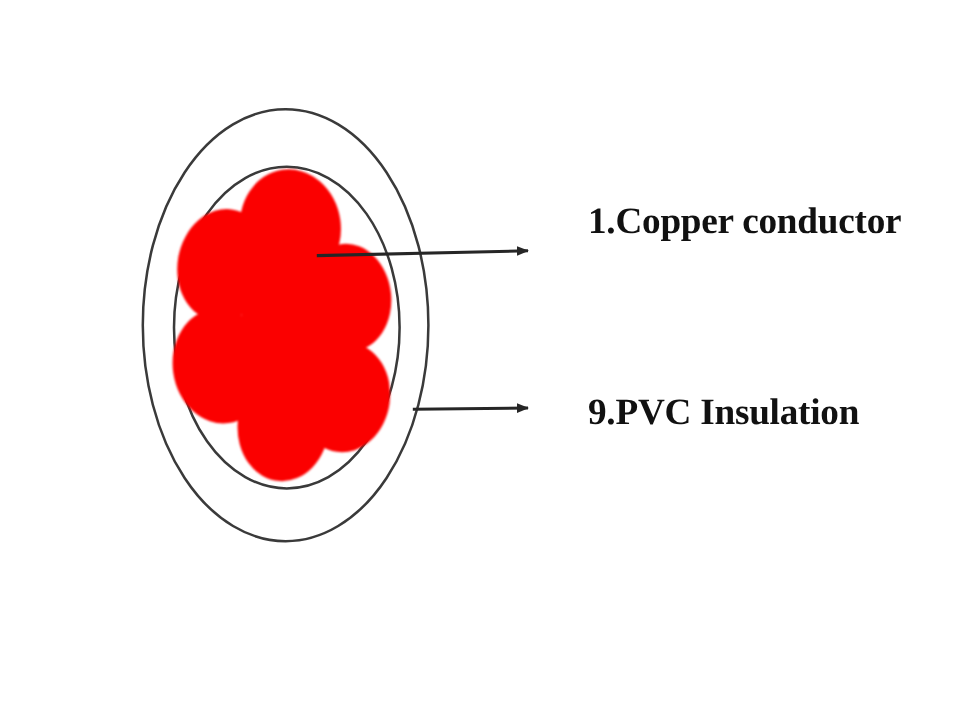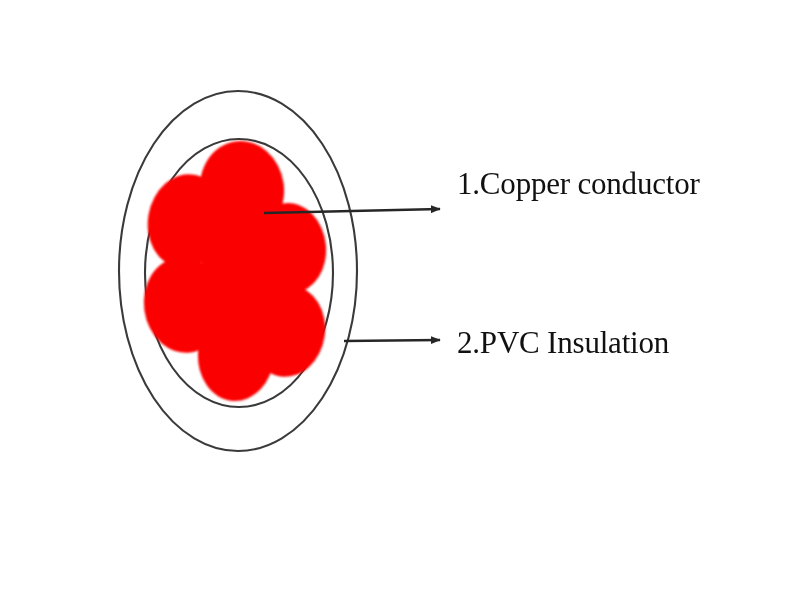--- a/index.html
+++ b/index.html
@@ -23,26 +23,27 @@
     height: 600px;
   }
   svg#cable-svg {
     display: block;
     width: 800px;
     height: 600px;
   }
   .label-text {
     position: absolute;
     font-family: "Liberation Serif", "DejaVu Serif", serif;
-    font-weight: normal;
+    font-weight: bold;
     color: #111111;
     white-space: nowrap;
     letter-spacing: -0.2px;
     line-height: 1;
     user-select: none;
+    margin-left: 33px;
   }
   #label-copper-conductor {
     left: 457px;
     top: 168px;
     font-size: 31px;
   }
   #label-pvc-insulation {
     left: 457px;
     top: 327px;
     font-size: 31px;
@@ -81,15 +82,15 @@
     </g>
 
     <line x1="264" y1="213" x2="440" y2="209" stroke="#262626" stroke-width="2.6" marker-end="url(#arrowhead)"></line>
 
     <line x1="344" y1="341" x2="440" y2="340" stroke="#262626" stroke-width="2.6" marker-end="url(#arrowhead)"></line>
 
   </svg>
 
   <div id="label-copper-conductor" class="label-text">1.Copper conductor</div>
 
-  <div id="label-pvc-insulation" class="label-text">2.PVC Insulation</div>
+  <div id="label-pvc-insulation" class="label-text">9.PVC Insulation</div>
 
 </div>
 
 </body></html>

